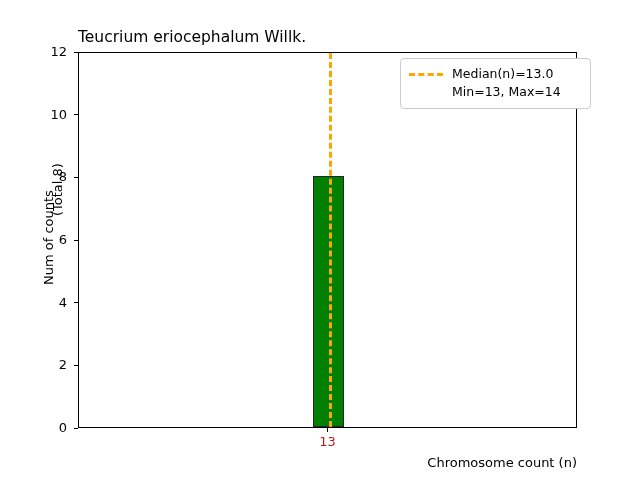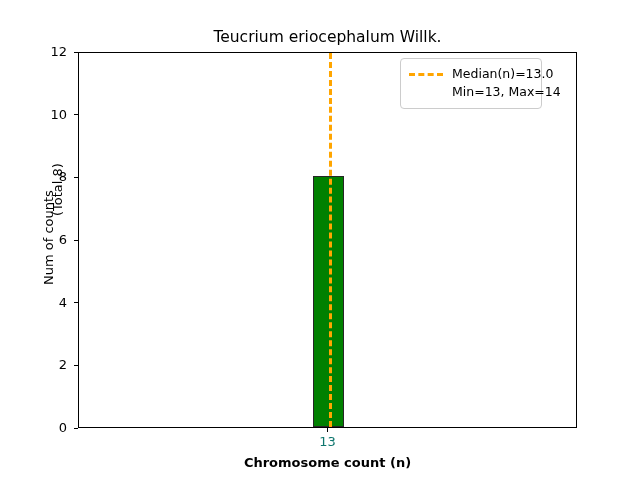--- a/index.html
+++ b/index.html
@@ -23,21 +23,20 @@
     height: 480px;
     background: #ffffff;
   }
 
   
   #chart-title {
     position: absolute;
     left: 78px;
     top: 28px;
     width: 499px;
-    text-align: center;
     font-size: 15.5px;
     line-height: 19px;
     color: #000000;
     white-space: nowrap;
   }
 
   
   #plot-area {
     position: absolute;
     left: 78px;
@@ -114,41 +113,40 @@
     width: 0;
     border-left: 1.1px solid #000000;
   }
   .xtick-label {
     position: absolute;
     top: 435px;
     font-size: 13px;
     line-height: 13px;
     transform: translateX(-50%);
     white-space: nowrap;
-    color: #0f766e;
+    color: #b91c1c;
   }
   #xlabel {
     position: absolute;
     left: 78px;
     top: 456px;
     width: 499px;
-    text-align: center;
+    text-align: right;
     font-size: 13px;
     line-height: 14px;
     color: #000000;
     white-space: nowrap;
-    font-weight: bold;
   }
 
   
   #legend {
     position: absolute;
     left: 400px;
     top: 58px;
-    width: 142px;
+    width: 191px;
     box-sizing: border-box;
     padding: 6px 8px 7px 8px;
     background: #ffffff;
     border: 1px solid #cccccc;
     border-radius: 4px;
   }
   .legend-row {
     display: flex;
     align-items: center;
     height: 18px;

